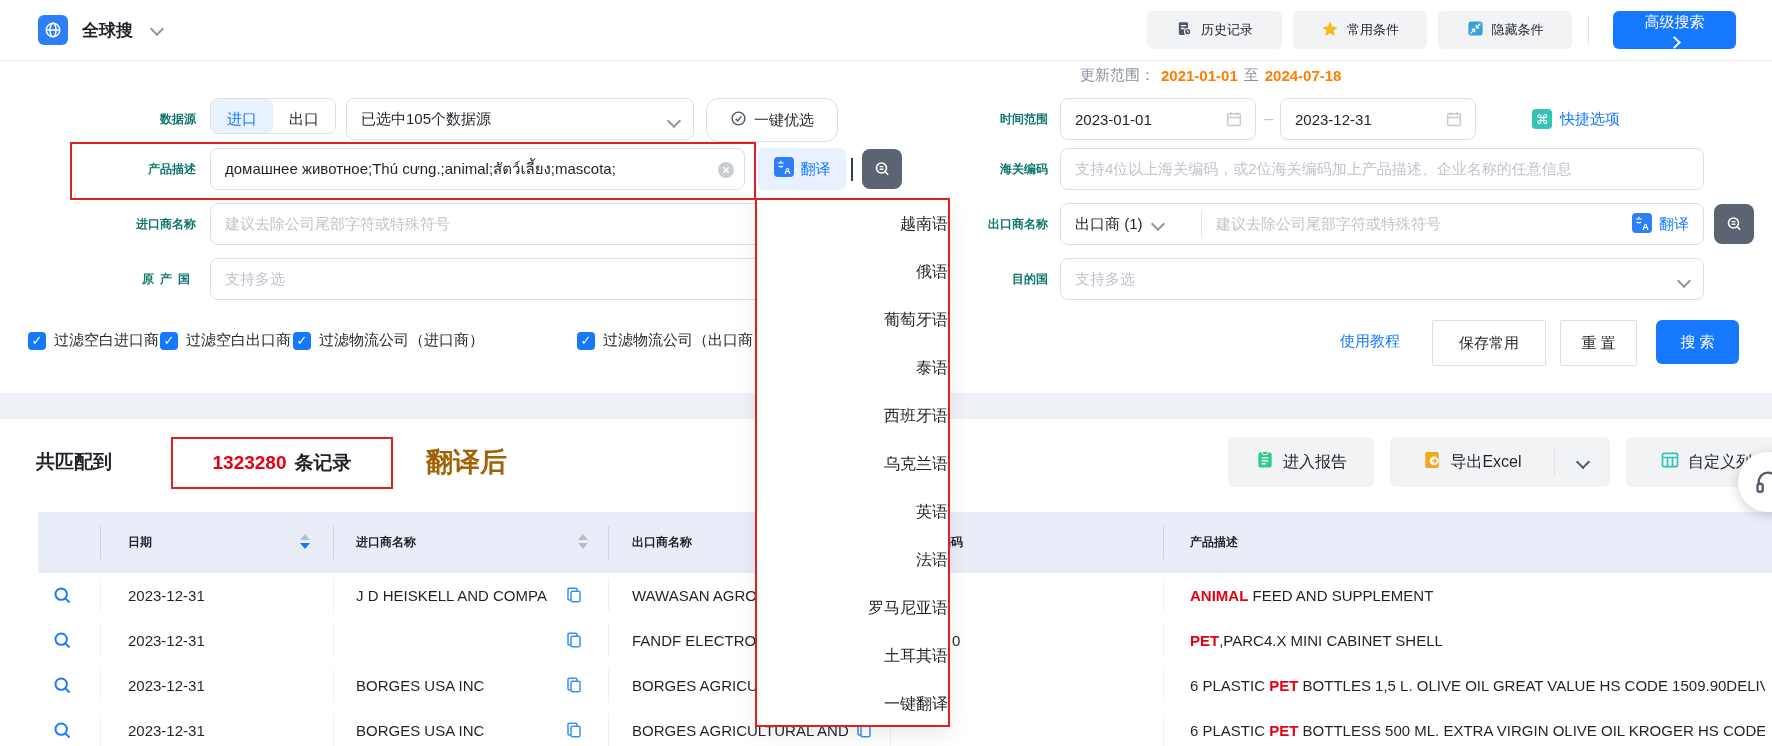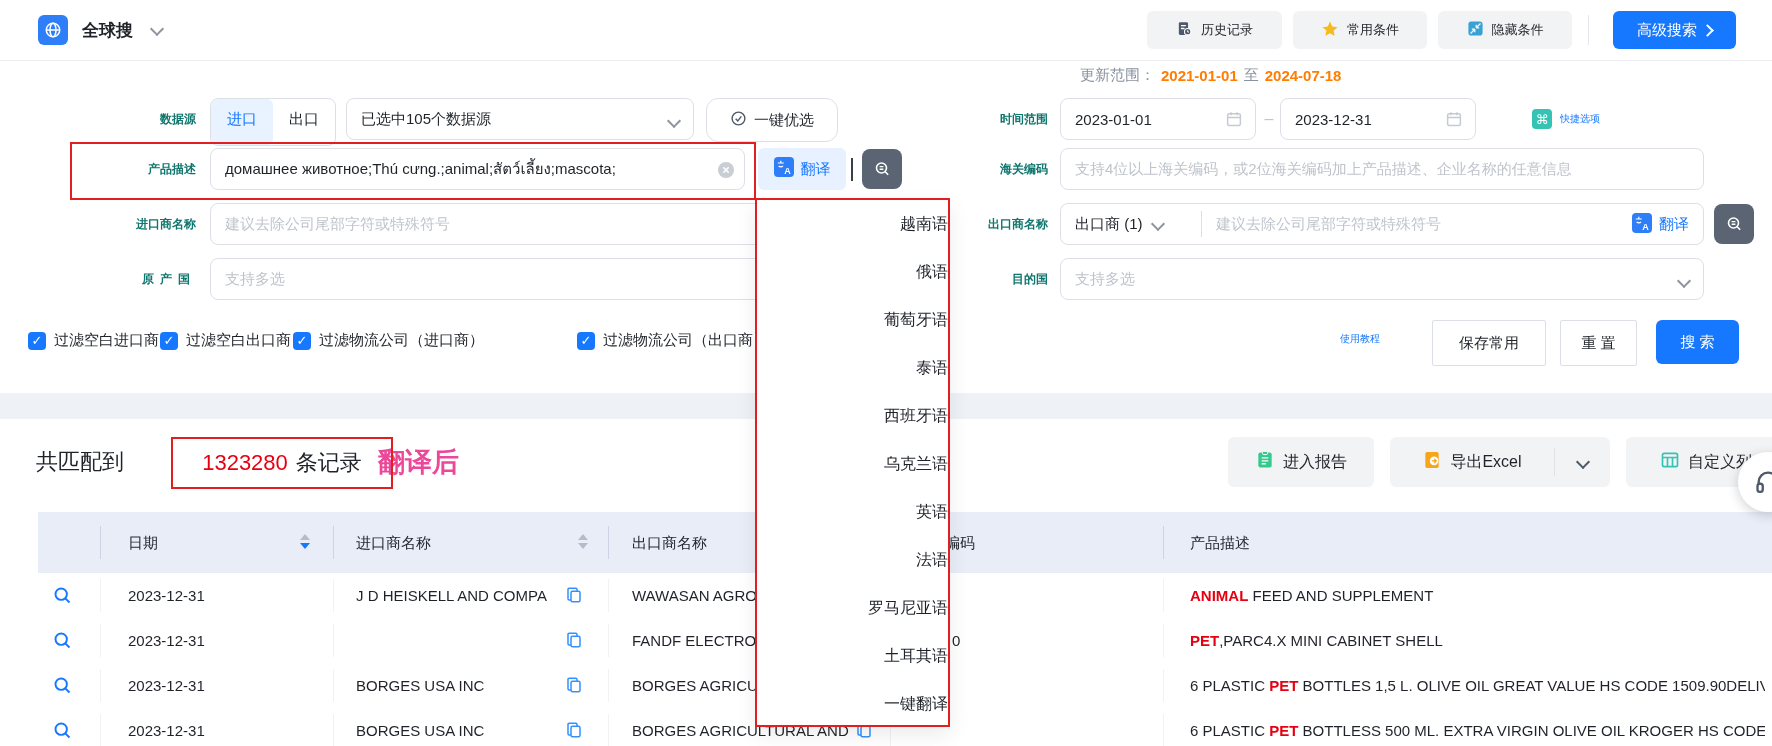--- a/index.html
+++ b/index.html
@@ -18,34 +18,34 @@
   
   .row-label{font-size:12px;color:#0f766e;text-align:right;line-height:42px;white-space:nowrap;font-weight:bold;}
   .input{border:1px solid #dcdfe6;border-radius:8px;background:#fff;font-size:15px;display:flex;align-items:center;padding:0 14px;white-space:nowrap;overflow:hidden;box-sizing:border-box;}
   .ph{color:#bfc4cc;overflow:hidden;white-space:nowrap;}
   .val{color:#1f2329;overflow:hidden;white-space:nowrap;}
   .sel-caret{position:absolute;right:14px;top:17px;}
   .toggle{border:1px solid #dcdfe6;border-radius:8px;overflow:hidden;display:flex;box-sizing:border-box;}
   .toggle .opt{width:62px;text-align:center;line-height:40px;font-size:15px;cursor:pointer;}
   .toggle .opt.active{background:#e8f3ff;color:#1677ff;border-radius:6px;}
   .badge{width:20px;height:20px;border-radius:4px;display:flex;align-items:center;justify-content:center;color:#fff;font-size:13px;flex:0 0 auto;}
-  .link{color:#1677ff;font-size:10px;cursor:pointer;}
+  .link{color:#1677ff;font-size:15px;cursor:pointer;}
   .checkbox{width:18px;height:18px;background:#1677ff;border-radius:4px;color:#fff;font-size:13px;line-height:18px;text-align:center;flex:0 0 auto;cursor:pointer;}
   .cb-item{display:flex;align-items:center;gap:8px;font-size:15px;}
   .redbox{border:2px solid #e02020;pointer-events:none;z-index:40;}
   
   .menu{background:#fff;border:2px solid #e02020;z-index:50;box-shadow:0 8px 20px rgba(0,0,0,.08);box-sizing:border-box;text-align:right;}
   .menu-item{height:48px;line-height:48px;padding-left:22px;font-size:16px;color:#1f2329;cursor:pointer;white-space:nowrap;overflow:hidden;}
   
   .band{left:0;top:393px;width:1772px;height:26px;background:#eef1f5;}
-  .count-txt{font-size:22px;font-weight:normal;display:flex;align-items:center;}
-  .annotation{font-family:Liberation Serif, serif;font-weight:bold;color:#ec4899;font-size:27px;}
+  .count-txt{font-size:19px;font-weight:bold;display:flex;align-items:center;}
+  .annotation{font-family:Liberation Serif, serif;font-weight:bold;color:#a16207;font-size:27px;margin-left:48px;}
   
   .thead{background:#e9edf8;}
-  .th{position:absolute;font-size:15px;font-weight:normal;line-height:61px;white-space:nowrap;}
+  .th{position:absolute;font-size:12px;font-weight:bold;line-height:61px;white-space:nowrap;}
   .hdiv{position:absolute;top:14px;width:1px;height:33px;background:#ccd4e6;}
   .sorts{position:absolute;top:22px;display:flex;flex-direction:column;gap:3px;cursor:pointer;}
   .tri-up{width:0;height:0;border-left:5px solid transparent;border-right:5px solid transparent;border-bottom:6px solid #b4bccc;}
   .tri-down{width:0;height:0;border-left:5px solid transparent;border-right:5px solid transparent;border-top:6px solid #b4bccc;}
   .tri-down.active{border-top-color:#1677ff;}
   .trow{position:absolute;left:38px;width:1734px;height:45px;border-bottom:1px solid #eceef3;background:#fff;}
   .td{position:absolute;font-size:15px;line-height:45px;white-space:nowrap;overflow:hidden;}
   .rdiv{position:absolute;top:6px;width:1px;height:33px;background:#f0f2f6;}
   .hl{color:#e60012;font-weight:bold;}
   .icon-btn{display:flex;align-items:center;justify-content:center;cursor:pointer;}
@@ -87,34 +87,34 @@
   </div>
   <div class="abs btn-light" style="left:1438px;top:11px;width:134px;height:38px;">
     <span><svg width="17" height="17" viewBox="0 0 24 24">
           <rect x="2" y="2" width="20" height="20" rx="4" fill="#38a1d6"></rect>
           <path d="M19 5l-6 6m0 0h4.2m-4.2 0V6.8" stroke="#fff" stroke-width="1.7" fill="none"></path>
           <path d="M5 19l6-6m0 0H6.8m4.2 0v4.2" stroke="#fff" stroke-width="1.7" fill="none"></path>
         </svg></span>
     <span>隐藏条件</span>
   </div>
   <div class="abs vdiv" style="left:1588px;top:15px;height:30px;"></div>
-  <div class="abs btn-primary" style="left:1613px;top:11px;width:123px;height:38px;">
+  <div class="abs btn-primary" style="left:1613px;top:11px;width:123px;height:38px;flex-direction:column;">
     <span>高级搜索</span>
     <span class="chev" style="border-color:#fff;transform:rotate(-45deg);width:7px;height:7px;"></span>
   </div>
 
   <div class="abs" style="left:1080px;top:66px;font-size:15px;display:flex;gap:6px;align-items:center;">
     <span style="color:#8a919f;">更新范围：</span>
     <span style="color:#ff7d00;font-weight:bold;">2021-01-01</span>
     <span style="color:#8a919f;">至</span>
     <span style="color:#ff7d00;font-weight:bold;">2024-07-18</span>
   </div>
 
   <div class="abs row-label" style="left:40px;top:98px;width:156px;">数据源</div>
-  <div class="abs toggle" style="left:210px;top:98px;height:48px;">
+  <div class="abs toggle" style="left:210px;top:98px;height:36px;">
     <div class="opt active">进口</div>
     <div class="opt">出口</div>
   </div>
   <div class="abs input" style="left:346px;top:98px;width:348px;height:42px;">
     <span class="val">已选中105个数据源</span>
     <span class="chev sel-caret"></span>
   </div>
   <div class="abs btn-outline" style="left:706px;top:98px;width:130px;height:42px;gap:7px;border-radius:12px;">
     <span><svg width="17" height="17" viewBox="0 0 24 24">
           <circle cx="12" cy="12" r="9" fill="none" stroke="#4e5969" stroke-width="2"></circle>

